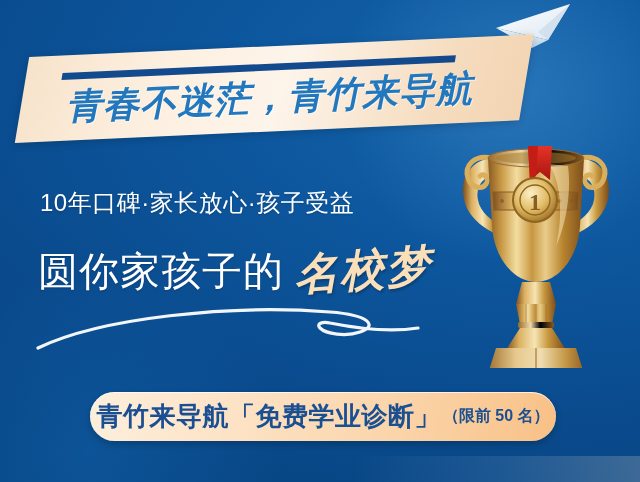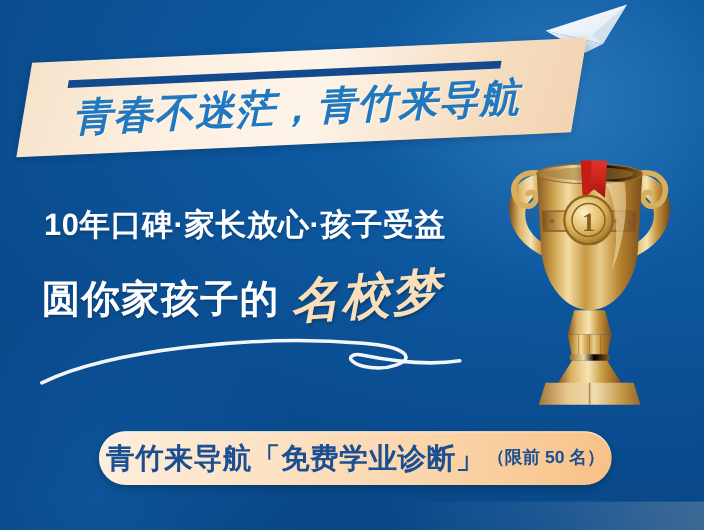--- a/index.html
+++ b/index.html
@@ -63,31 +63,31 @@
     font-weight:bold;font-style:italic;
     letter-spacing:1px;
     color:#2178bf;
     white-space:nowrap;
     text-shadow:1px 1px 0 rgba(255,255,255,.55);
   }
 
   
   .line-benefits{
     position:absolute;left:40px;top:191px;
-    font-size:28px;line-height:1;font-weight:bold;
+    font-size:24px;line-height:1;font-weight:normal;
     color:#ffffff;white-space:nowrap;
     letter-spacing:.5px;
     text-shadow:0 1px 2px rgba(0,0,0,.18);
   }
   .line-dream{
     position:absolute;left:38px;top:248px;
     display:flex;align-items:baseline;white-space:nowrap;
   }
   .dream-a{
-    font-size:35px;line-height:1;font-weight:bold;color:#ffffff;
+    font-size:40px;line-height:1;font-weight:normal;color:#ffffff;
     letter-spacing:1px;
     text-shadow:0 1px 2px rgba(0,0,0,.2);
   }
   .dream-b{
     font-size:44px;line-height:1;font-weight:bold;font-style:italic;
     color:#fbdfb9;
     margin-left:10px;
     letter-spacing:2px;
     transform:rotate(-4deg);
     display:inline-block;

